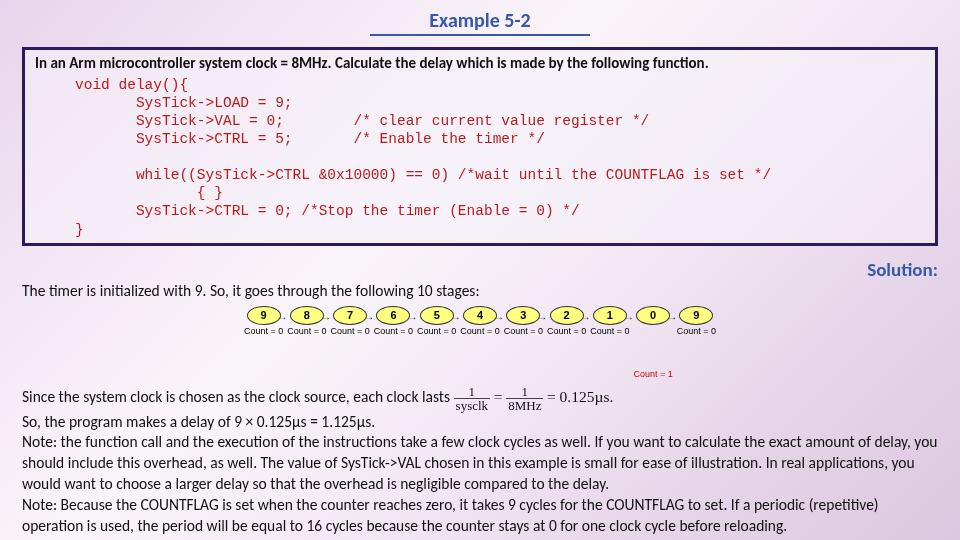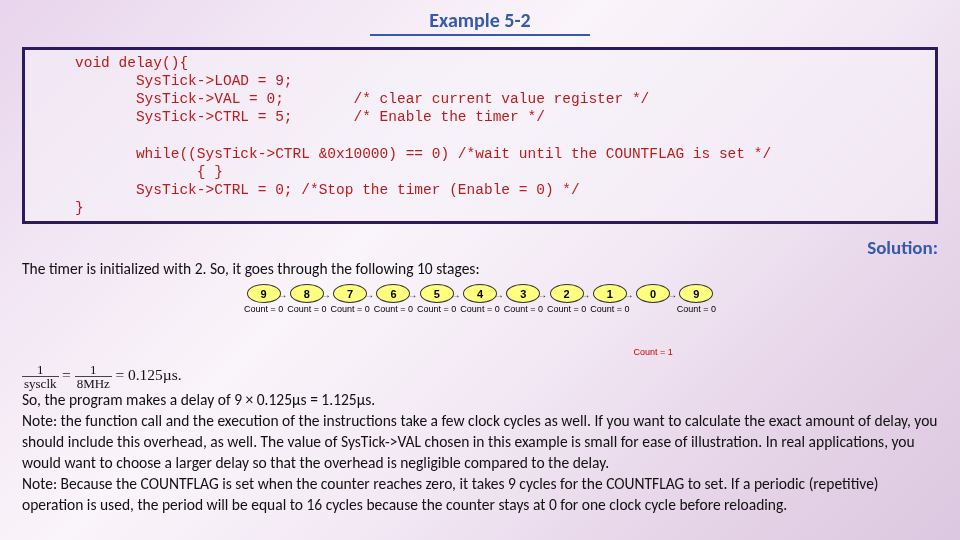--- a/index.html
+++ b/index.html
@@ -52,34 +52,35 @@
   .note-label{font-weight:normal;}
   .note-body{}
   .intro{margin-bottom:2px;}
 </style>
 </head>
 <body>
 
 <div class="title">Example 5-2</div>
 
 <div class="example-box">
+  <div class="question">In an Arm microcontroller system clock = 8MHz. Calculate the delay which is made by the following function.</div>
   <div class="code">void delay(){
        SysTick-&gt;LOAD = 9;
        SysTick-&gt;VAL = 0;        /* clear current value register */
        SysTick-&gt;CTRL = 5;       /* Enable the timer */
 
        while((SysTick-&gt;CTRL &amp;0x10000) == 0) /*wait until the COUNTFLAG is set */
               { }
        SysTick-&gt;CTRL = 0; /*Stop the timer (Enable = 0) */
 }</div>
 </div>
 
 <div class="solution">Solution:</div>
 
-<div class="body-text intro">The timer is initialized with 2. So, it goes through the following 10 stages:</div>
+<div class="body-text intro">The timer is initialized with 9. So, it goes through the following 10 stages:</div>
 
 <div class="stages" id="stages">
     <div class="stage">
       <div class="oval">9<span class="arrow">→</span></div>
       <div class="count-label">Count = 0</div>
     </div>
     <div class="stage">
       <div class="oval">8<span class="arrow">→</span></div>
       <div class="count-label">Count = 0</div>
     </div>
@@ -115,20 +116,21 @@
       <div class="oval">0<span class="arrow">→</span></div>
       <div class="count-label count-red">Count = 1</div>
     </div>
     <div class="stage">
       <div class="oval">9</div>
       <div class="count-label">Count = 0</div>
     </div>
   </div>
 
 <div class="body-text">
+  <span>Since the system clock is chosen as the clock source, each clock lasts </span>
   <span class="math frac">
     <span class="num">1</span>
     <span class="den">sysclk</span>
   </span>
   <span class="math"> = </span>
   <span class="math frac">
     <span class="num">1</span>
     <span class="den">8MHz</span>
   </span>
   <span class="math"> = 0.125µs.</span>

